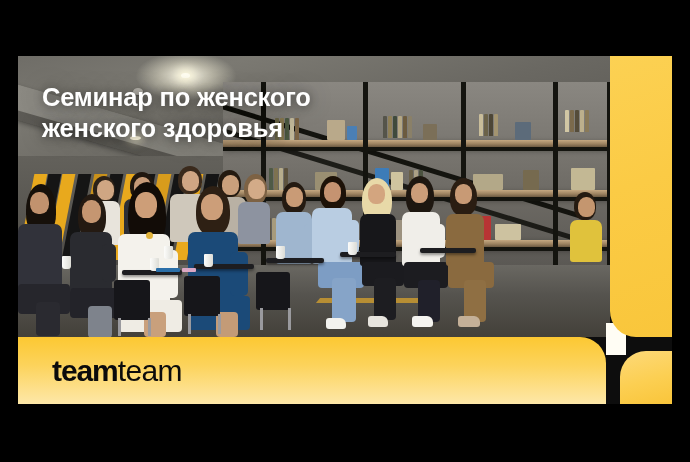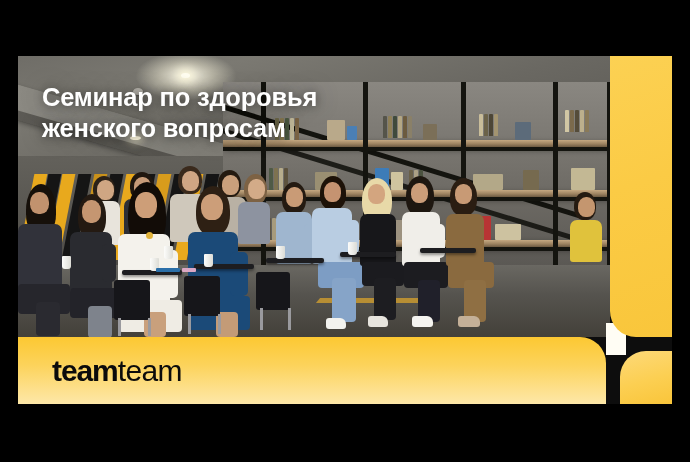--- a/index.html
+++ b/index.html
@@ -475,22 +475,22 @@
       <div class="cup" style="left:146px; top:190px;"></div>
       <div class="cup" style="left:186px; top:198px;"></div>
       <div class="cup" style="left:258px; top:190px;"></div>
       <div class="cup" style="left:330px; top:186px;"></div>
 
       <div class="box" style="left:138px; top:212px; width:24px; height:4px; background:#2b6fa8;"></div>
       <div class="box" style="left:164px; top:212px; width:14px; height:4px; background:#dba7c4;"></div>
     </div>
 
     <div id="title">
-      <span class="l">Семинар по здоровья</span>
-      <span class="l">женского вопросам</span>
+      <span class="l">Семинар по женского</span>
+      <span class="l">женского здоровья</span>
     </div>
 
     <div id="sparkle-gap"></div>
     <div id="right-panel"></div>
     <div id="bottom-left-bar"></div>
     <div id="bottom-right-bar"></div>
 
     <div id="logo">
       <span class="yelo">team</span>
         <span class="team">team</span>

